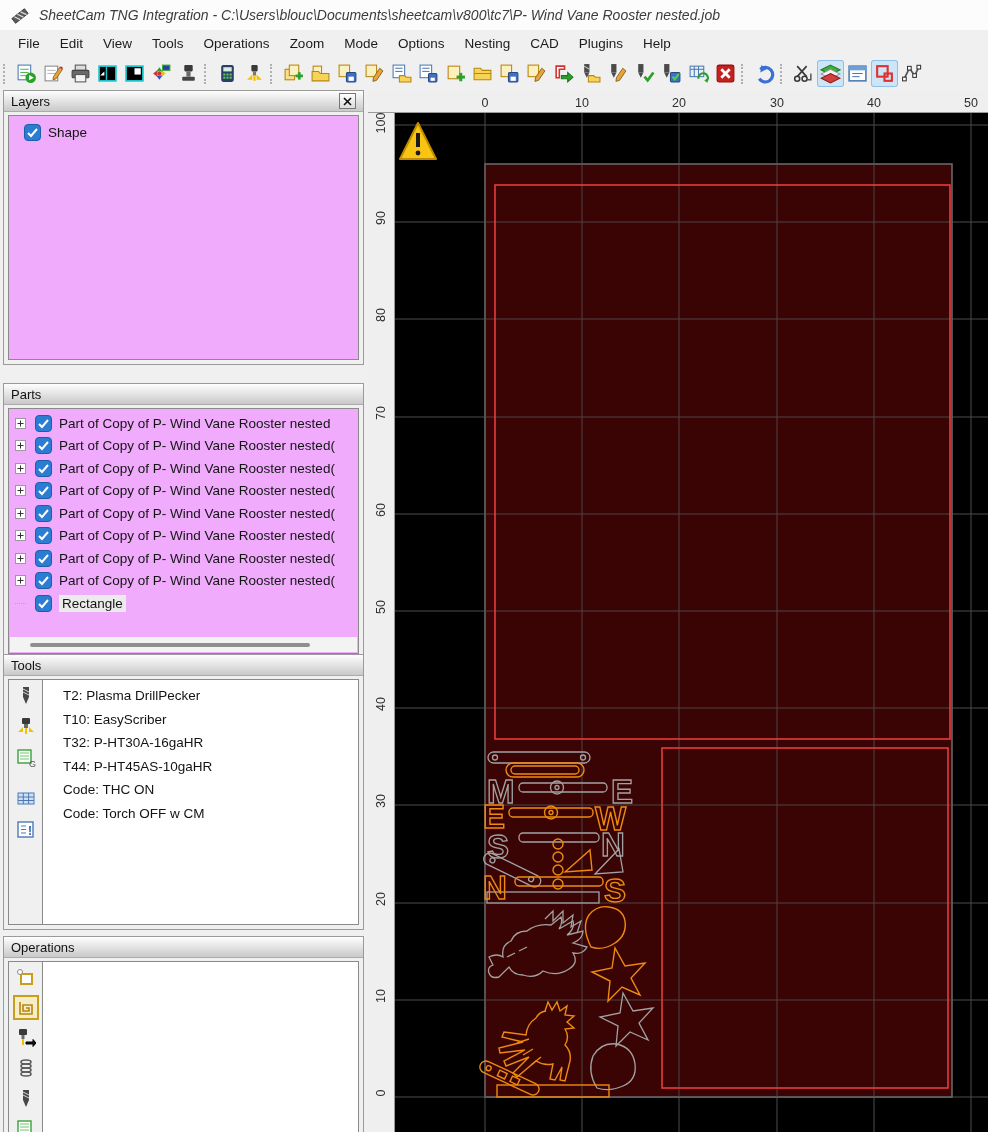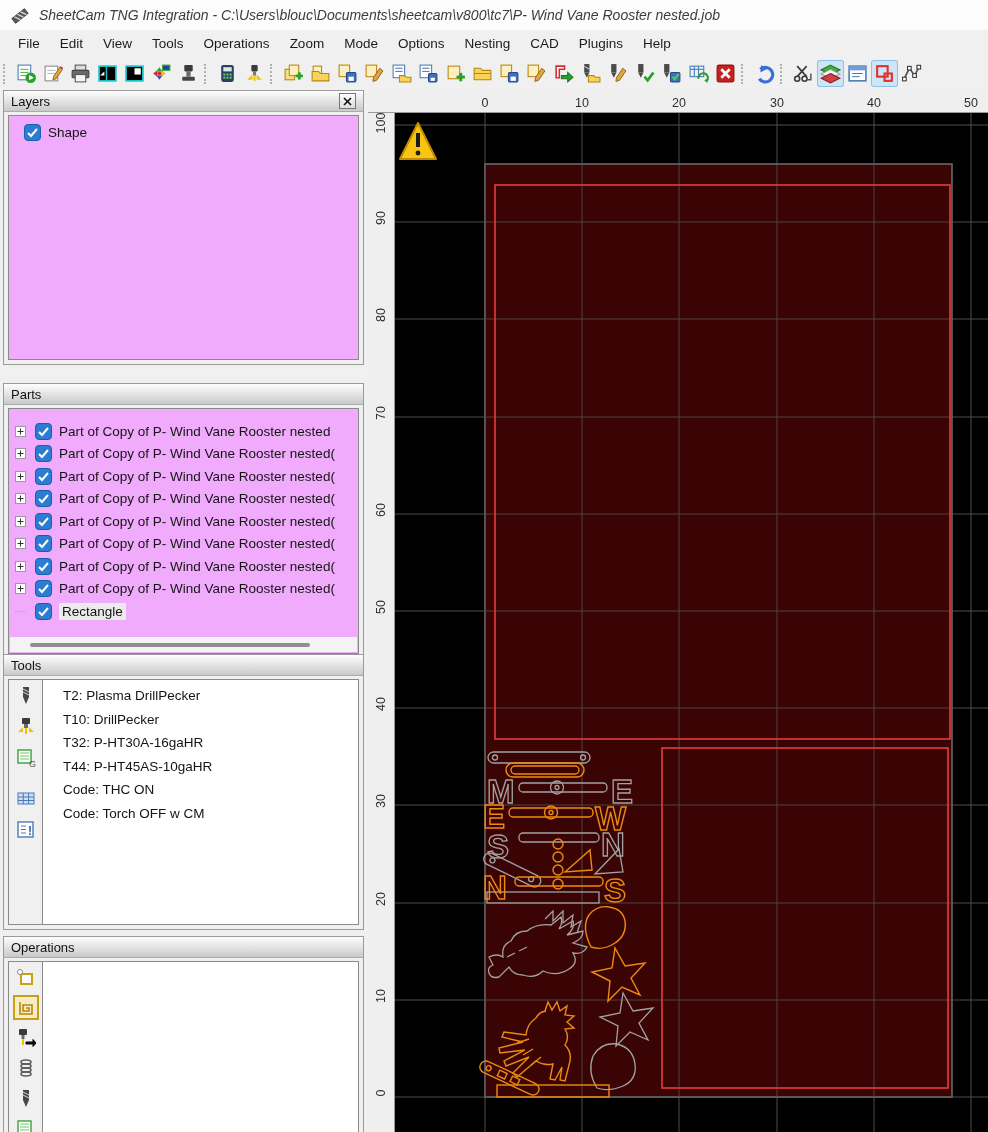--- a/index.html
+++ b/index.html
@@ -350,21 +350,21 @@
             </svg></span>
         <span class="lbl">Shape</span>
       </div>
     </div>
   </div>
 
   <div class="panel" style="top:383px;height:276px;">
     <div class="phead">
       <span class="ptitle">Parts</span>
     </div>
-    <div class="pbody" style="padding-top:11px;">
+    <div class="pbody" style="padding-top:3px;">
       <div class="treerow">
         <svg class="expander" viewBox="0 0 11 11">
             <rect x="0.5" y="0.5" width="10" height="10" fill="#fff" stroke="#9a9a9a"></rect>
             <line x1="2.5" y1="5.5" x2="8.5" y2="5.5" stroke="#333"></line>
             <line x1="5.5" y1="2.5" x2="5.5" y2="8.5" stroke="#333"></line>
           </svg>
         <span class="chkwrap"><svg width="17" height="17" viewBox="0 0 17 17">
               <rect x="0.5" y="0.5" width="16" height="16" rx="3.5" fill="#2b7cd3" stroke="#1d5ea8"></rect>
               <polyline points="4,9 7,12 13,5" fill="none" stroke="#fff" stroke-width="2"></polyline>
             </svg></span>
@@ -514,21 +514,21 @@
               <rect x="2" y="2" width="15" height="15" fill="#fff" stroke="#4a7ab5" stroke-width="1.4"></rect>
               <line x1="5" y1="6" x2="10" y2="6" stroke="#4a7ab5"></line>
               <line x1="5" y1="9.5" x2="10" y2="9.5" stroke="#4a7ab5"></line>
               <line x1="5" y1="13" x2="10" y2="13" stroke="#4a7ab5"></line>
               <text x="12" y="14.5" font-size="12" font-weight="bold" fill="#2b5fae" font-family="Liberation Sans,sans-serif">!</text>
             </svg>
           </div>
       </div>
       <div class="listarea">
         <div class="listrow">T2: Plasma DrillPecker</div>
-        <div class="listrow">T10: DrillPecker</div>
+        <div class="listrow">T10: EasyScriber</div>
         <div class="listrow">T32: P-HT30A-16gaHR</div>
         <div class="listrow">T44: P-HT45AS-10gaHR</div>
         <div class="listrow">Code: THC ON</div>
         <div class="listrow">Code: Torch OFF w CM</div>
       </div>
     </div>
   </div>
 
   <div class="panel" style="top:936px;height:210px;">
     <div class="phead">

